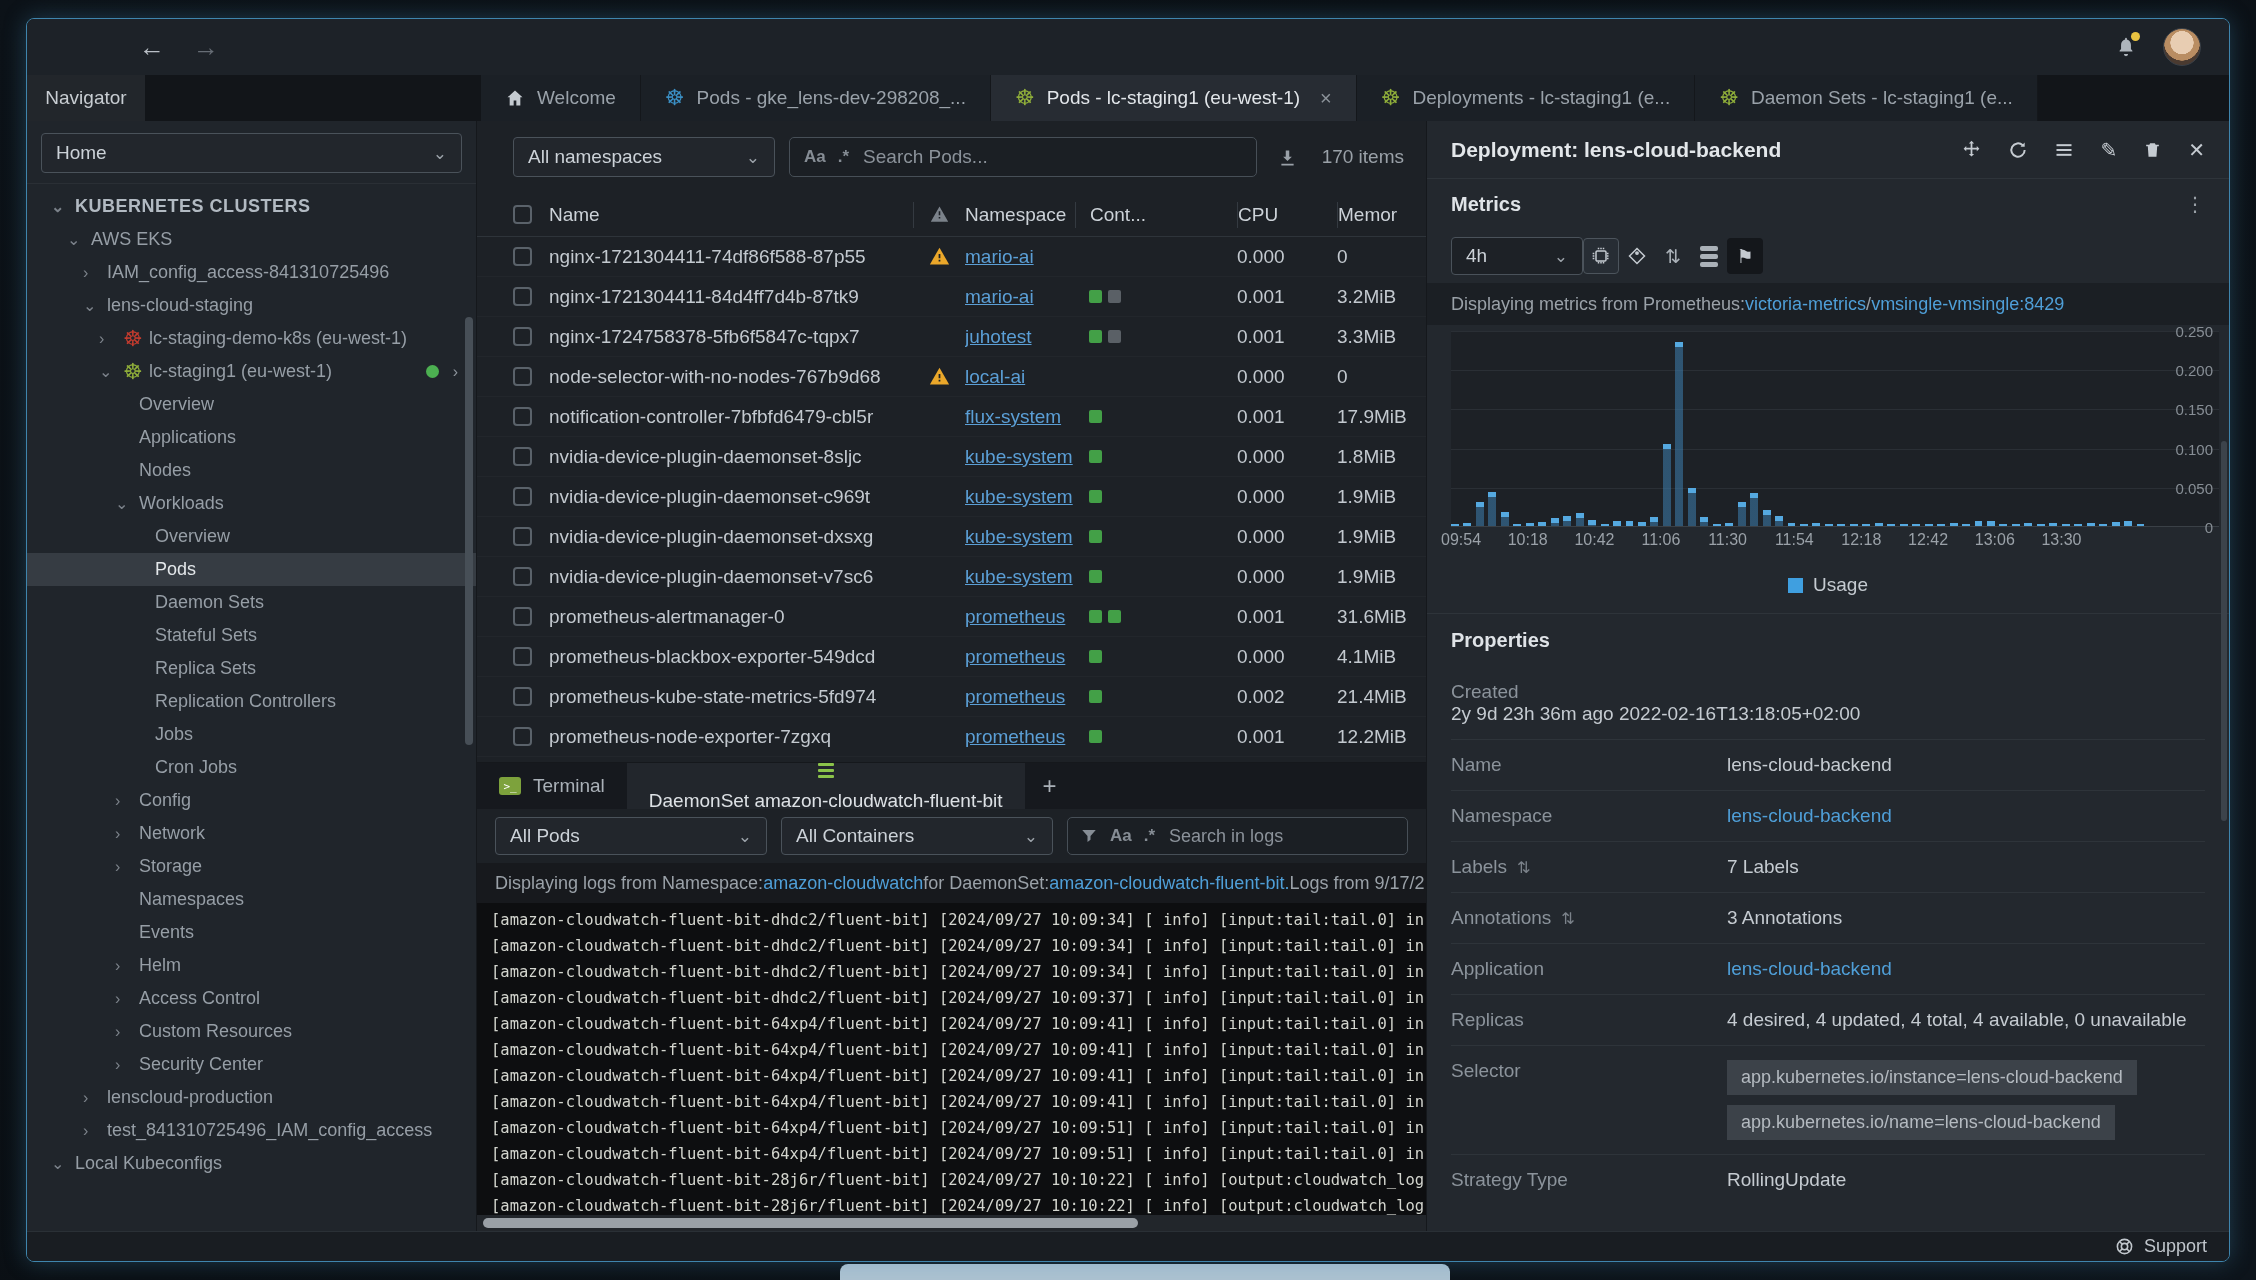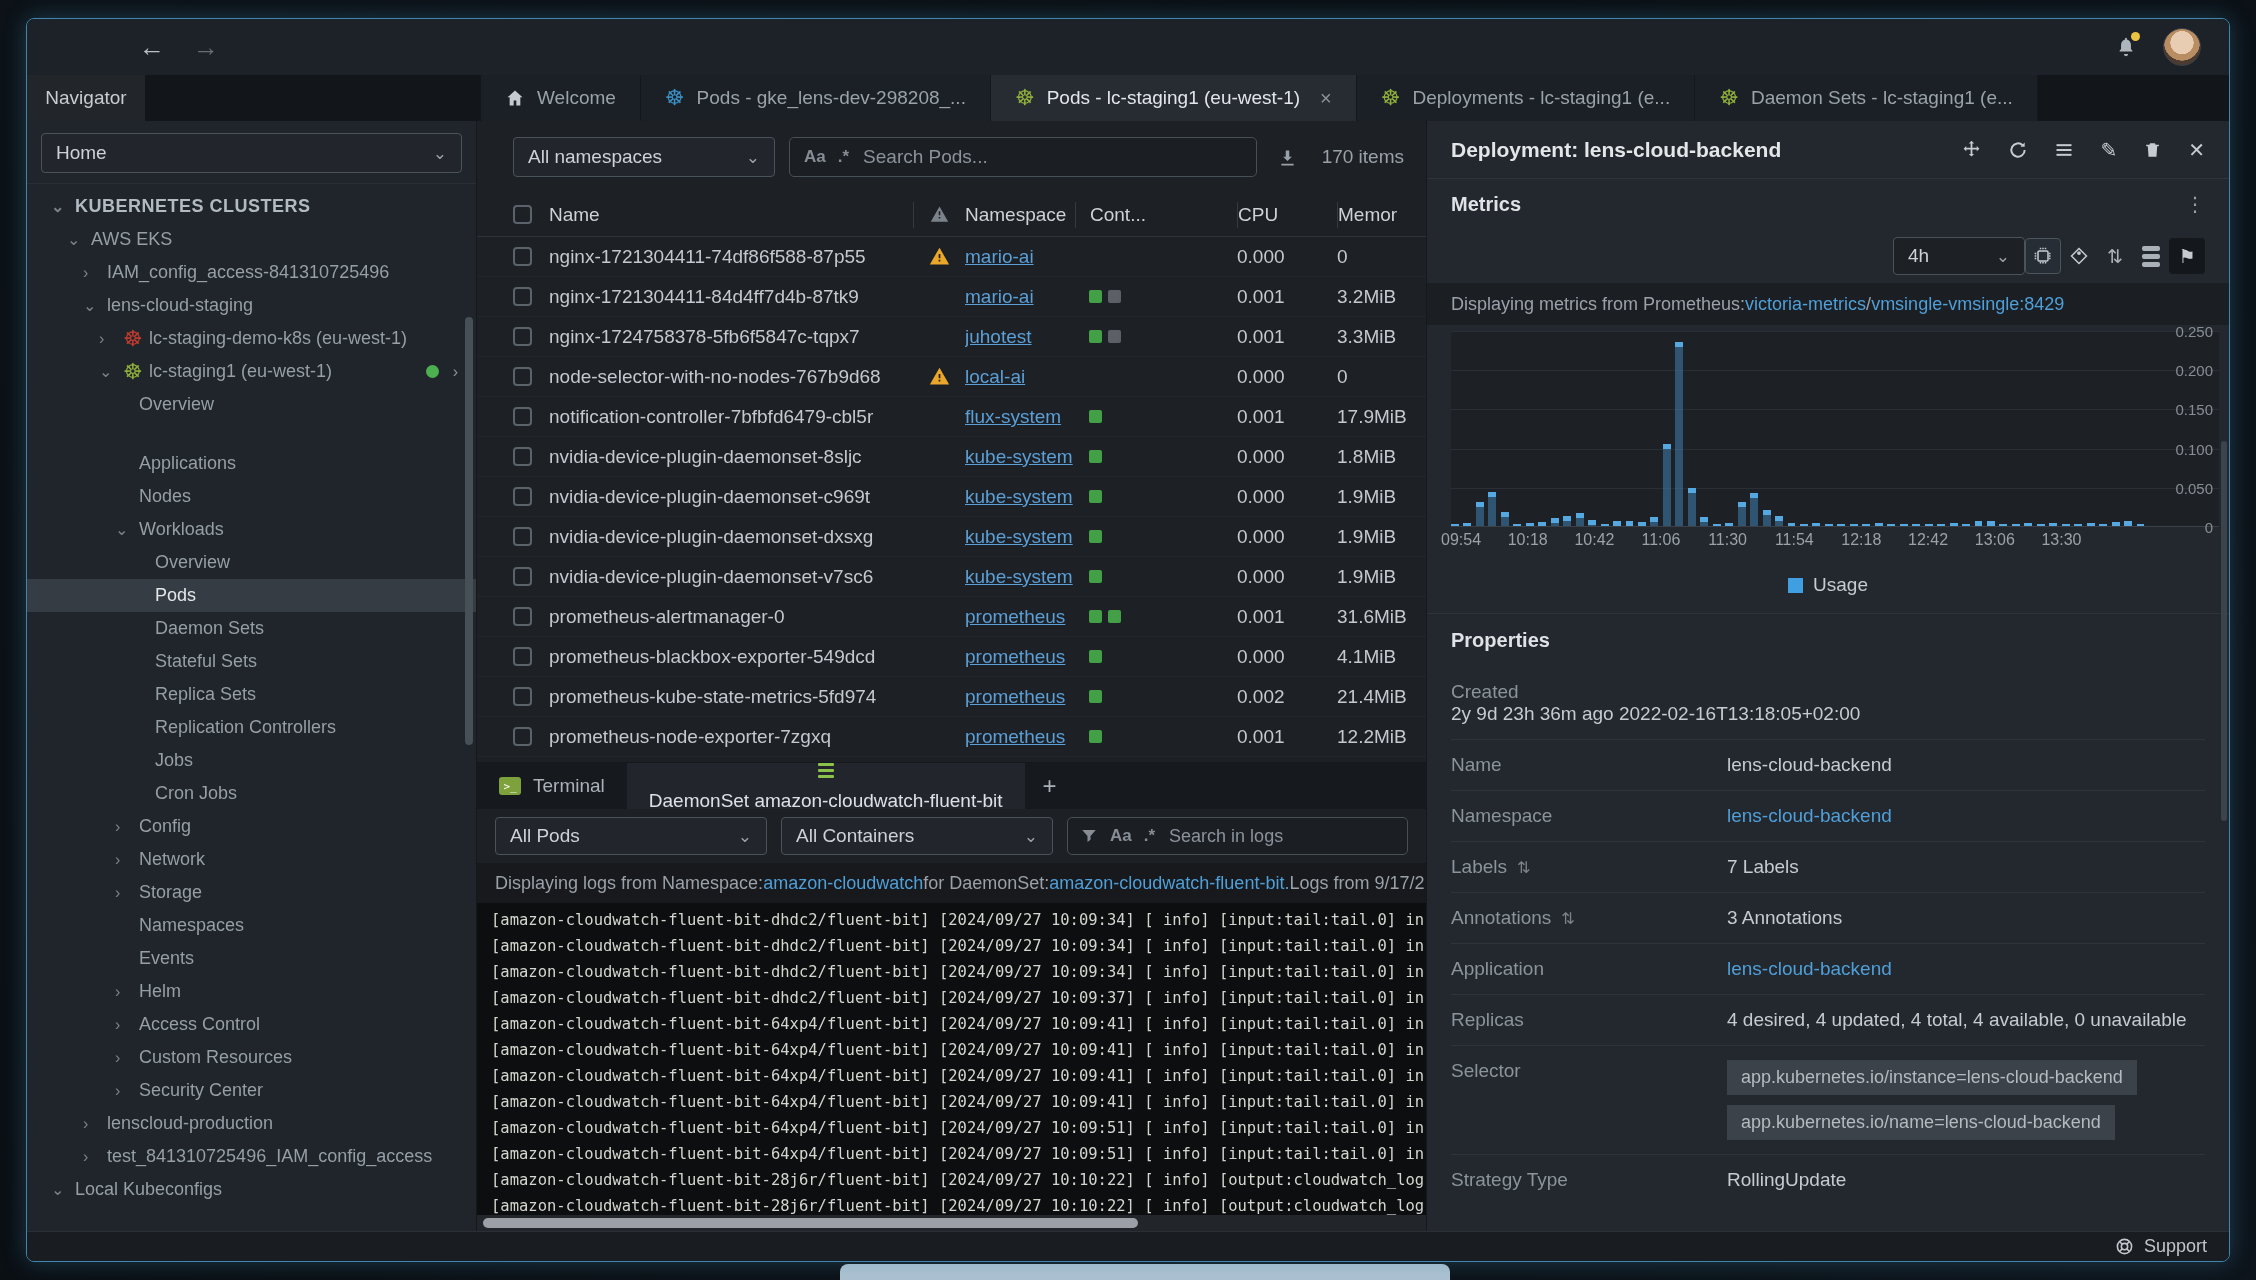--- a/index.html
+++ b/index.html
@@ -98,21 +98,21 @@
   .hscroll .thumb{position:absolute;top:3px;left:6px;width:655px;height:10px;border-radius:5px;background:#9aa0a6;}
   
   .detail{flex:1;background:#23282e;border-left:1px solid #15181c;display:flex;flex-direction:column;min-width:0;position:relative;}
   .d-header{height:58px;display:flex;align-items:center;padding:0 24px;border-bottom:1px solid #2e343a;flex:0 0 auto;}
   .d-title{font-size:21px;font-weight:bold;color:#e3e7ea;}
   .d-icons{margin-left:auto;display:flex;gap:26px;align-items:center;color:#c5cbd1;}
   .d-icons .ico{display:flex;align-items:center;font-size:20px;}
   .m-head{height:50px;display:flex;align-items:center;padding:0 24px;flex:0 0 auto;}
   .m-title{font-size:20px;font-weight:bold;color:#dfe3e7;}
   .kebab{margin-left:auto;color:#9aa1a8;font-size:20px;font-family:"DejaVu Sans",sans-serif;}
-  .m-toolbar{height:54px;display:flex;align-items:center;padding:0 24px;flex:0 0 auto;justify-content:flex-end;}
+  .m-toolbar{height:54px;display:flex;align-items:center;padding:0 24px;flex:0 0 auto;}
   .range-select{width:132px;height:38px;background:#1d2126;}
   .mbtn{width:36px;height:36px;border-radius:4px;display:flex;align-items:center;justify-content:center;color:#c5cbd1;}
   .mbtn.boxed{border:1px solid #4c545c;background:#272d34;}
   .mbtn.pressed{background:#14171b;}
   .flag{font-family:"DejaVu Sans",sans-serif;font-size:19px;}
   .updown{font-family:"DejaVu Sans",sans-serif;font-size:19px;color:#aab1b8;}
   .stack-ico{display:flex;flex-direction:column;gap:3px;}
   .stack-ico i{width:18px;height:5px;border-radius:2px;background:#aab1b8;}
   .m-info{height:42px;display:flex;align-items:center;background:#1b1f24;margin:0 0 0 0;padding:0 24px;color:#9aa1a8;font-size:18px;white-space:nowrap;overflow:hidden;flex:0 0 auto;}
   .chart{margin:6px 10px 0 24px;height:232px;position:relative;flex:0 0 auto;}
@@ -234,21 +234,21 @@
               <span class="tree-chev">⌄</span>
               <span class="tree-ico k8s" style="color: rgb(143, 174, 58);">☸</span>
               <span>lc-staging1 (eu-west-1)</span>
               <span class="tree-dot"></span>
               <span class="tree-trail">›</span>
             </div>
             <div class="tree-row" style="padding-left: 88px;">
               <span class="tree-chev"></span>
               <span>Overview</span>
             </div>
-            <div class="tree-row" style="padding-left: 88px; margin-top: 26px;">
+            <div class="tree-row" style="padding-left: 88px;">
               <span class="tree-chev"></span>
               <span>Applications</span>
             </div>
             <div class="tree-row" style="padding-left: 88px;">
               <span class="tree-chev"></span>
               <span>Nodes</span>
             </div>
             <div class="tree-row" style="padding-left: 88px;">
               <span class="tree-chev">⌄</span>
               <span>Workloads</span>

